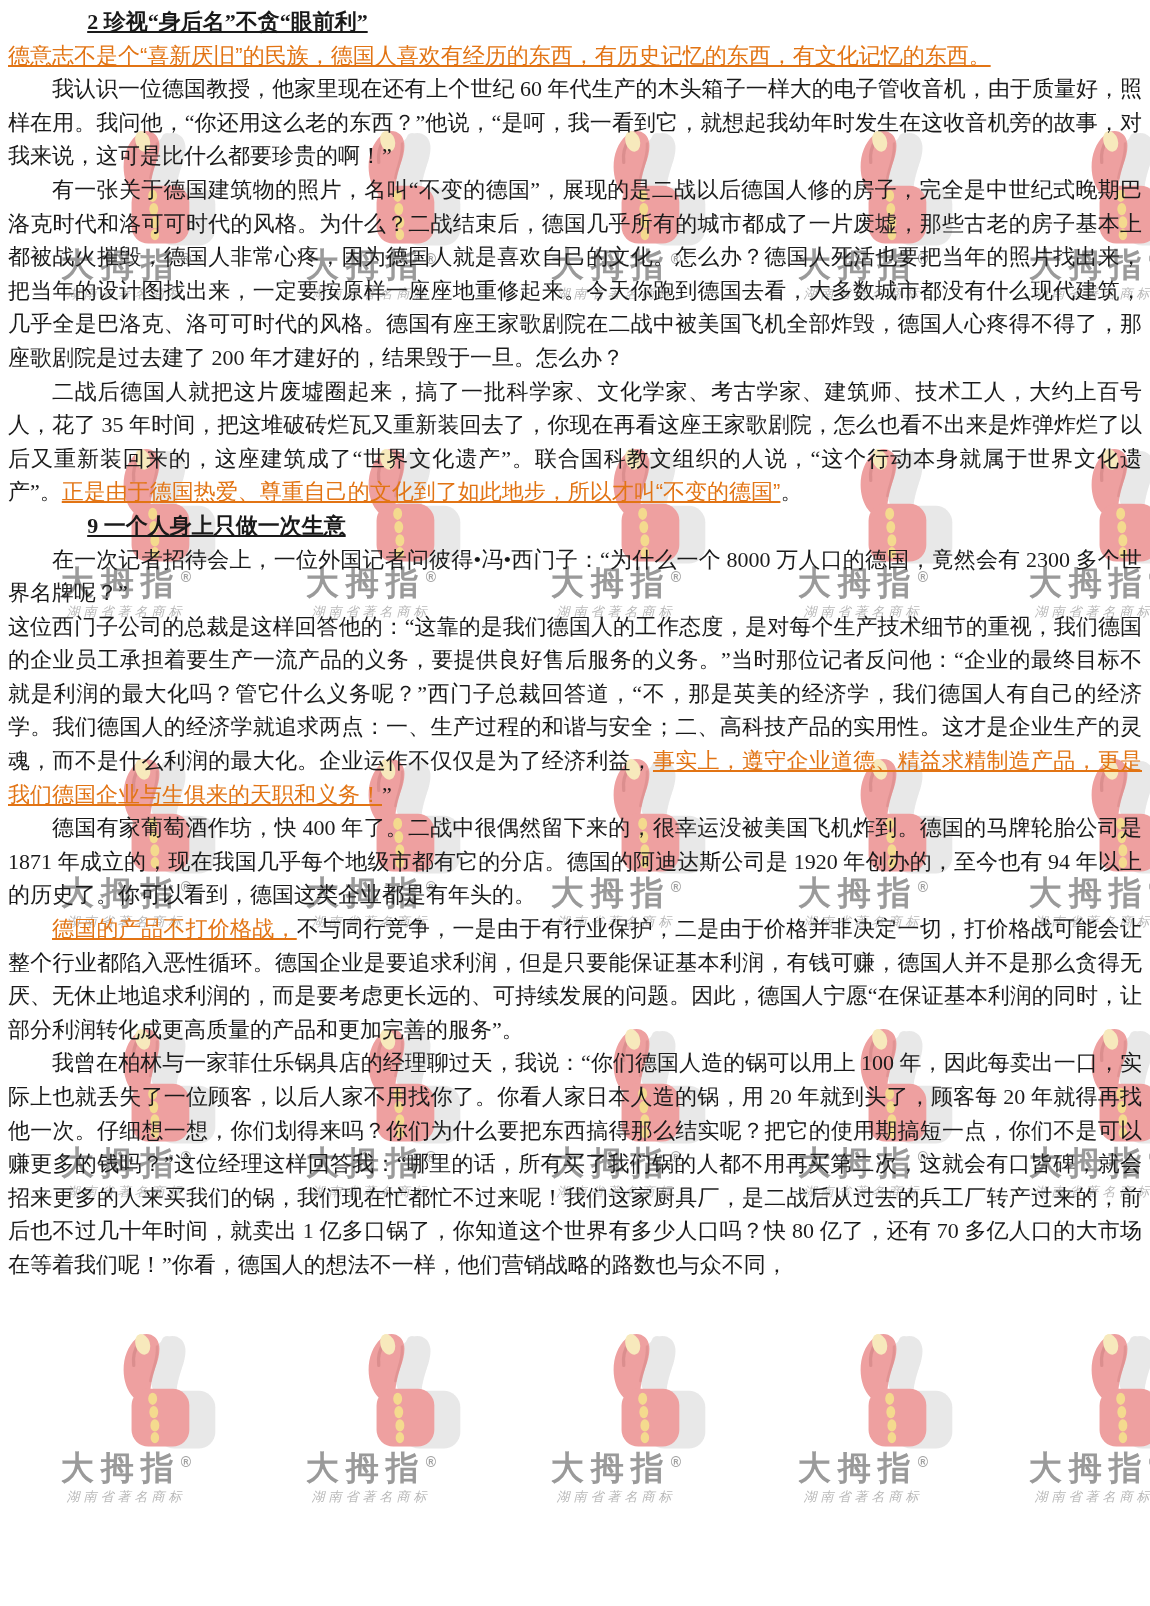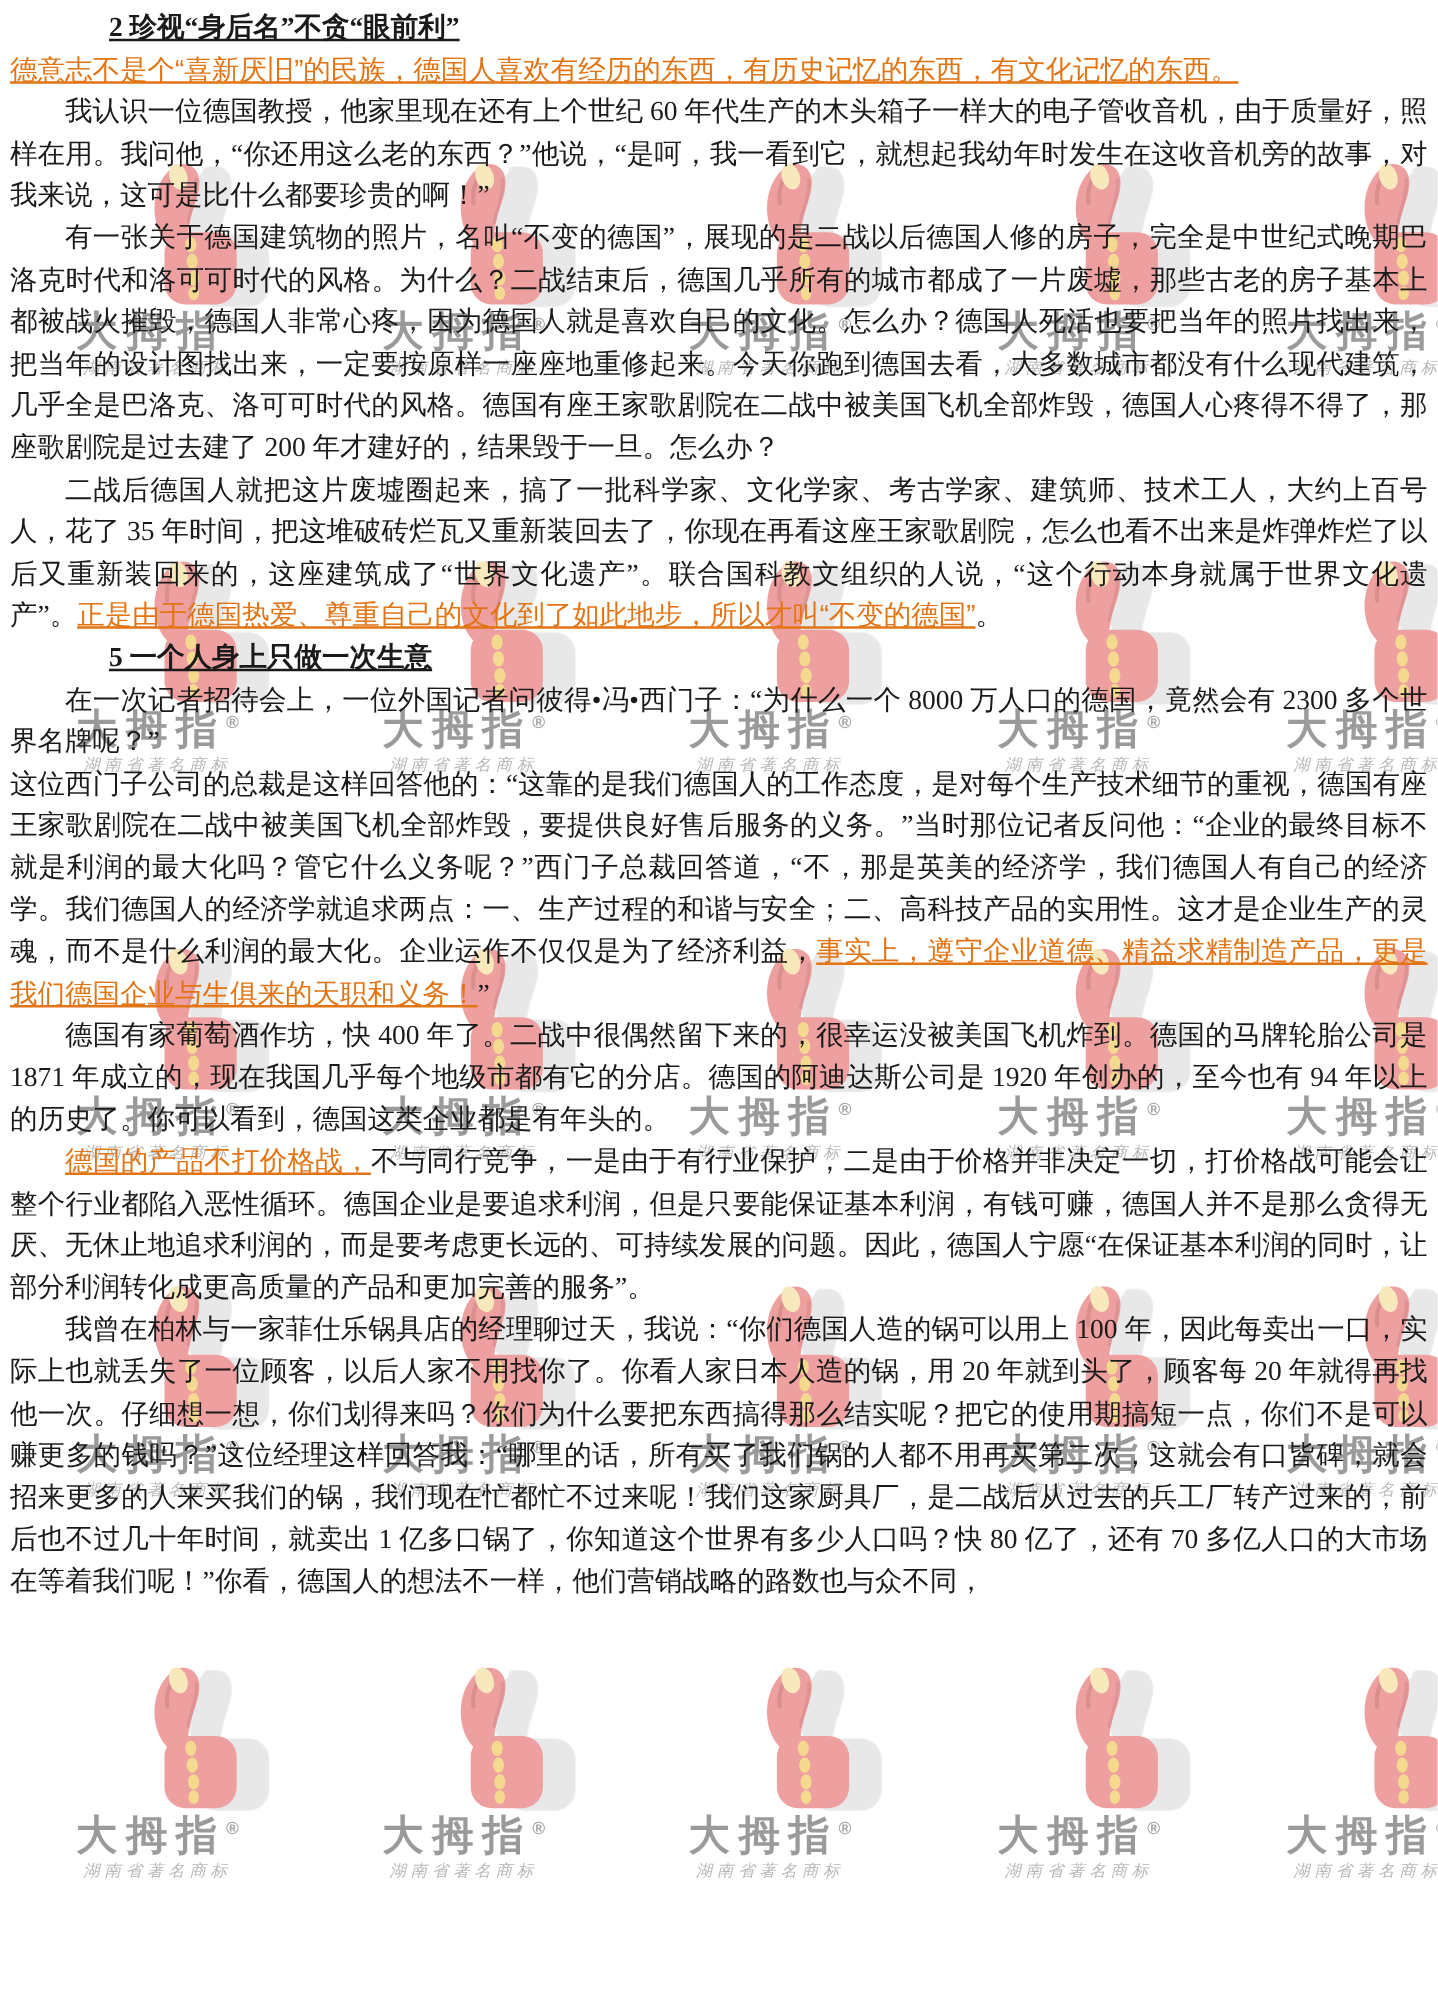--- a/index.html
+++ b/index.html
@@ -459,20 +459,20 @@
         <div class="wm-label">大拇指<span class="wm-reg">®</span></div>
         <div class="wm-sub">湖南省著名商标</div>
       </div>
     </div>
   <div id="text-layer">
       <p class="para indent-heading heading"><span class="seg">2 珍视“身后名”不贪“眼前利”</span></p>
       <p class="para indent-none"><span class="hl">德意志不是个“喜新厌旧”的民族，德国人喜欢有经历的东西，有历史记忆的东西，有文化记忆的东西。</span></p>
       <p class="para indent-para"><span class="seg">我认识一位德国教授，他家里现在还有上个世纪 60 年代生产的木头箱子一样大的电子管收音机，由于质量好，照样在用。我问他，“你还用这么老的东西？”他说，“是呵，我一看到它，就想起我幼年时发生在这收音机旁的故事，对我来说，这可是比什么都要珍贵的啊！”</span></p>
       <p class="para indent-para"><span class="seg">有一张关于德国建筑物的照片，名叫“不变的德国”，展现的是二战以后德国人修的房子，完全是中世纪式晚期巴洛克时代和洛可可时代的风格。为什么？二战结束后，德国几乎所有的城市都成了一片废墟，那些古老的房子基本上都被战火摧毁，德国人非常心疼，因为德国人就是喜欢自己的文化。怎么办？德国人死活也要把当年的照片找出来，把当年的设计图找出来，一定要按原样一座座地重修起来。今天你跑到德国去看，大多数城市都没有什么现代建筑，几乎全是巴洛克、洛可可时代的风格。德国有座王家歌剧院在二战中被美国飞机全部炸毁，德国人心疼得不得了，那座歌剧院是过去建了 200 年才建好的，结果毁于一旦。怎么办？</span></p>
       <p class="para indent-para"><span class="seg">二战后德国人就把这片废墟圈起来，搞了一批科学家、文化学家、考古学家、建筑师、技术工人，大约上百号人，花了 35 年时间，把这堆破砖烂瓦又重新装回去了，你现在再看这座王家歌剧院，怎么也看不出来是炸弹炸烂了以后又重新装回来的，这座建筑成了“世界文化遗产”。联合国科教文组织的人说，“这个行动本身就属于世界文化遗产”。</span><span class="hl">正是由于德国热爱、尊重自己的文化到了如此地步，所以才叫“不变的德国”</span><span class="seg">。</span></p>
-      <p class="para indent-heading heading"><span class="seg">5 一个人身上只做一次生意</span></p>
+      <p class="para indent-heading heading"><span class="seg">9 一个人身上只做一次生意</span></p>
       <p class="para indent-para"><span class="seg">在一次记者招待会上，一位外国记者问彼得•冯•西门子：“为什么一个 8000 万人口的德国，竟然会有 2300 多个世界名牌呢？”</span></p>
-      <p class="para indent-none"><span class="seg">这位西门子公司的总裁是这样回答他的：“这靠的是我们德国人的工作态度，是对每个生产技术细节的重视，德国有座王家歌剧院在二战中被美国飞机全部炸毁，要提供良好售后服务的义务。”当时那位记者反问他：“企业的最终目标不就是利润的最大化吗？管它什么义务呢？”西门子总裁回答道，“不，那是英美的经济学，我们德国人有自己的经济学。我们德国人的经济学就追求两点：一、生产过程的和谐与安全；二、高科技产品的实用性。这才是企业生产的灵魂，而不是什么利润的最大化。企业运作不仅仅是为了经济利益，</span><span class="hl">事实上，遵守企业道德、精益求精制造产品，更是我们德国企业与生俱来的天职和义务！</span><span class="seg">”</span></p>
+      <p class="para indent-none"><span class="seg">这位西门子公司的总裁是这样回答他的：“这靠的是我们德国人的工作态度，是对每个生产技术细节的重视，我们德国的企业员工承担着要生产一流产品的义务，要提供良好售后服务的义务。”当时那位记者反问他：“企业的最终目标不就是利润的最大化吗？管它什么义务呢？”西门子总裁回答道，“不，那是英美的经济学，我们德国人有自己的经济学。我们德国人的经济学就追求两点：一、生产过程的和谐与安全；二、高科技产品的实用性。这才是企业生产的灵魂，而不是什么利润的最大化。企业运作不仅仅是为了经济利益，</span><span class="hl">事实上，遵守企业道德、精益求精制造产品，更是我们德国企业与生俱来的天职和义务！</span><span class="seg">”</span></p>
       <p class="para indent-para"><span class="seg">德国有家葡萄酒作坊，快 400 年了。二战中很偶然留下来的，很幸运没被美国飞机炸到。德国的马牌轮胎公司是 1871 年成立的，现在我国几乎每个地级市都有它的分店。德国的阿迪达斯公司是 1920 年创办的，至今也有 94 年以上的历史了。你可以看到，德国这类企业都是有年头的。</span></p>
       <p class="para indent-para"><span class="hl">德国的产品不打价格战，</span><span class="seg">不与同行竞争，一是由于有行业保护，二是由于价格并非决定一切，打价格战可能会让整个行业都陷入恶性循环。德国企业是要追求利润，但是只要能保证基本利润，有钱可赚，德国人并不是那么贪得无厌、无休止地追求利润的，而是要考虑更长远的、可持续发展的问题。因此，德国人宁愿“在保证基本利润的同时，让部分利润转化成更高质量的产品和更加完善的服务”。</span></p>
       <p class="para indent-para"><span class="seg">我曾在柏林与一家菲仕乐锅具店的经理聊过天，我说：“你们德国人造的锅可以用上 100 年，因此每卖出一口，实际上也就丢失了一位顾客，以后人家不用找你了。你看人家日本人造的锅，用 20 年就到头了，顾客每 20 年就得再找他一次。仔细想一想，你们划得来吗？你们为什么要把东西搞得那么结实呢？把它的使用期搞短一点，你们不是可以赚更多的钱吗？”这位经理这样回答我：“哪里的话，所有买了我们锅的人都不用再买第二次，这就会有口皆碑，就会招来更多的人来买我们的锅，我们现在忙都忙不过来呢！我们这家厨具厂，是二战后从过去的兵工厂转产过来的，前后也不过几十年时间，就卖出 1 亿多口锅了，你知道这个世界有多少人口吗？快 80 亿了，还有 70 多亿人口的大市场在等着我们呢！”你看，德国人的想法不一样，他们营销战略的路数也与众不同，</span></p>
     </div>
 </div>
 
 </body></html>

